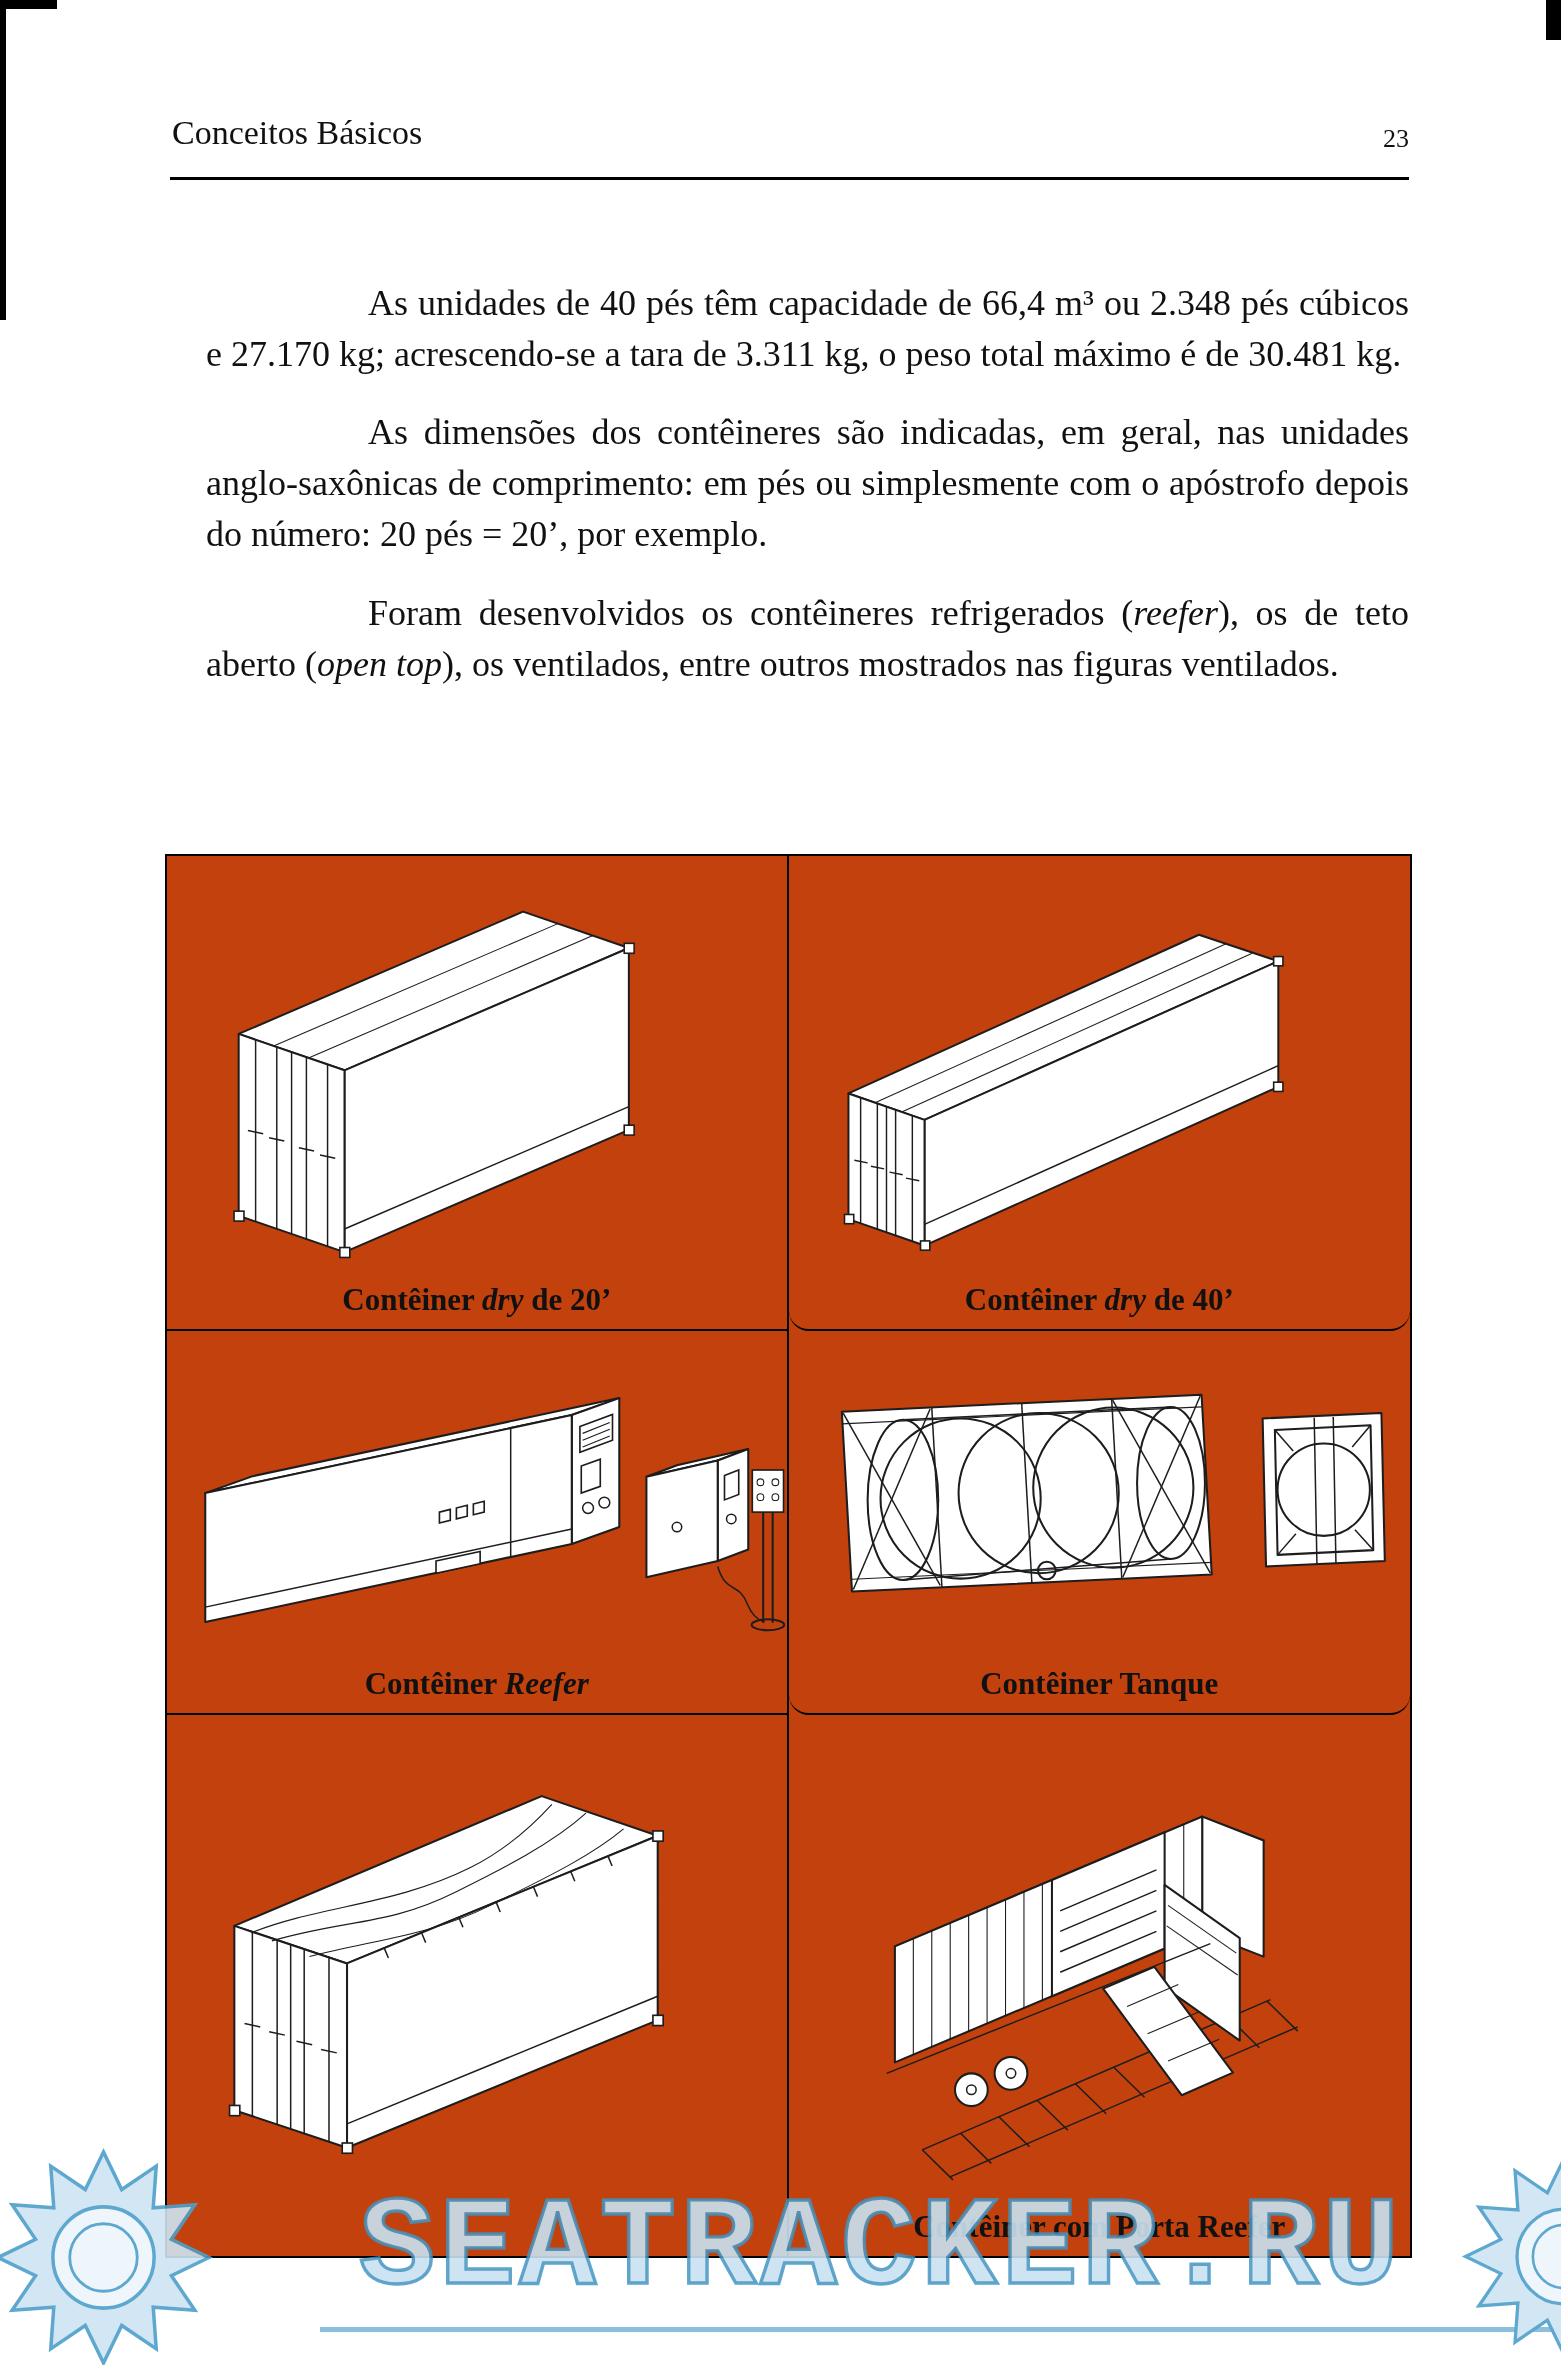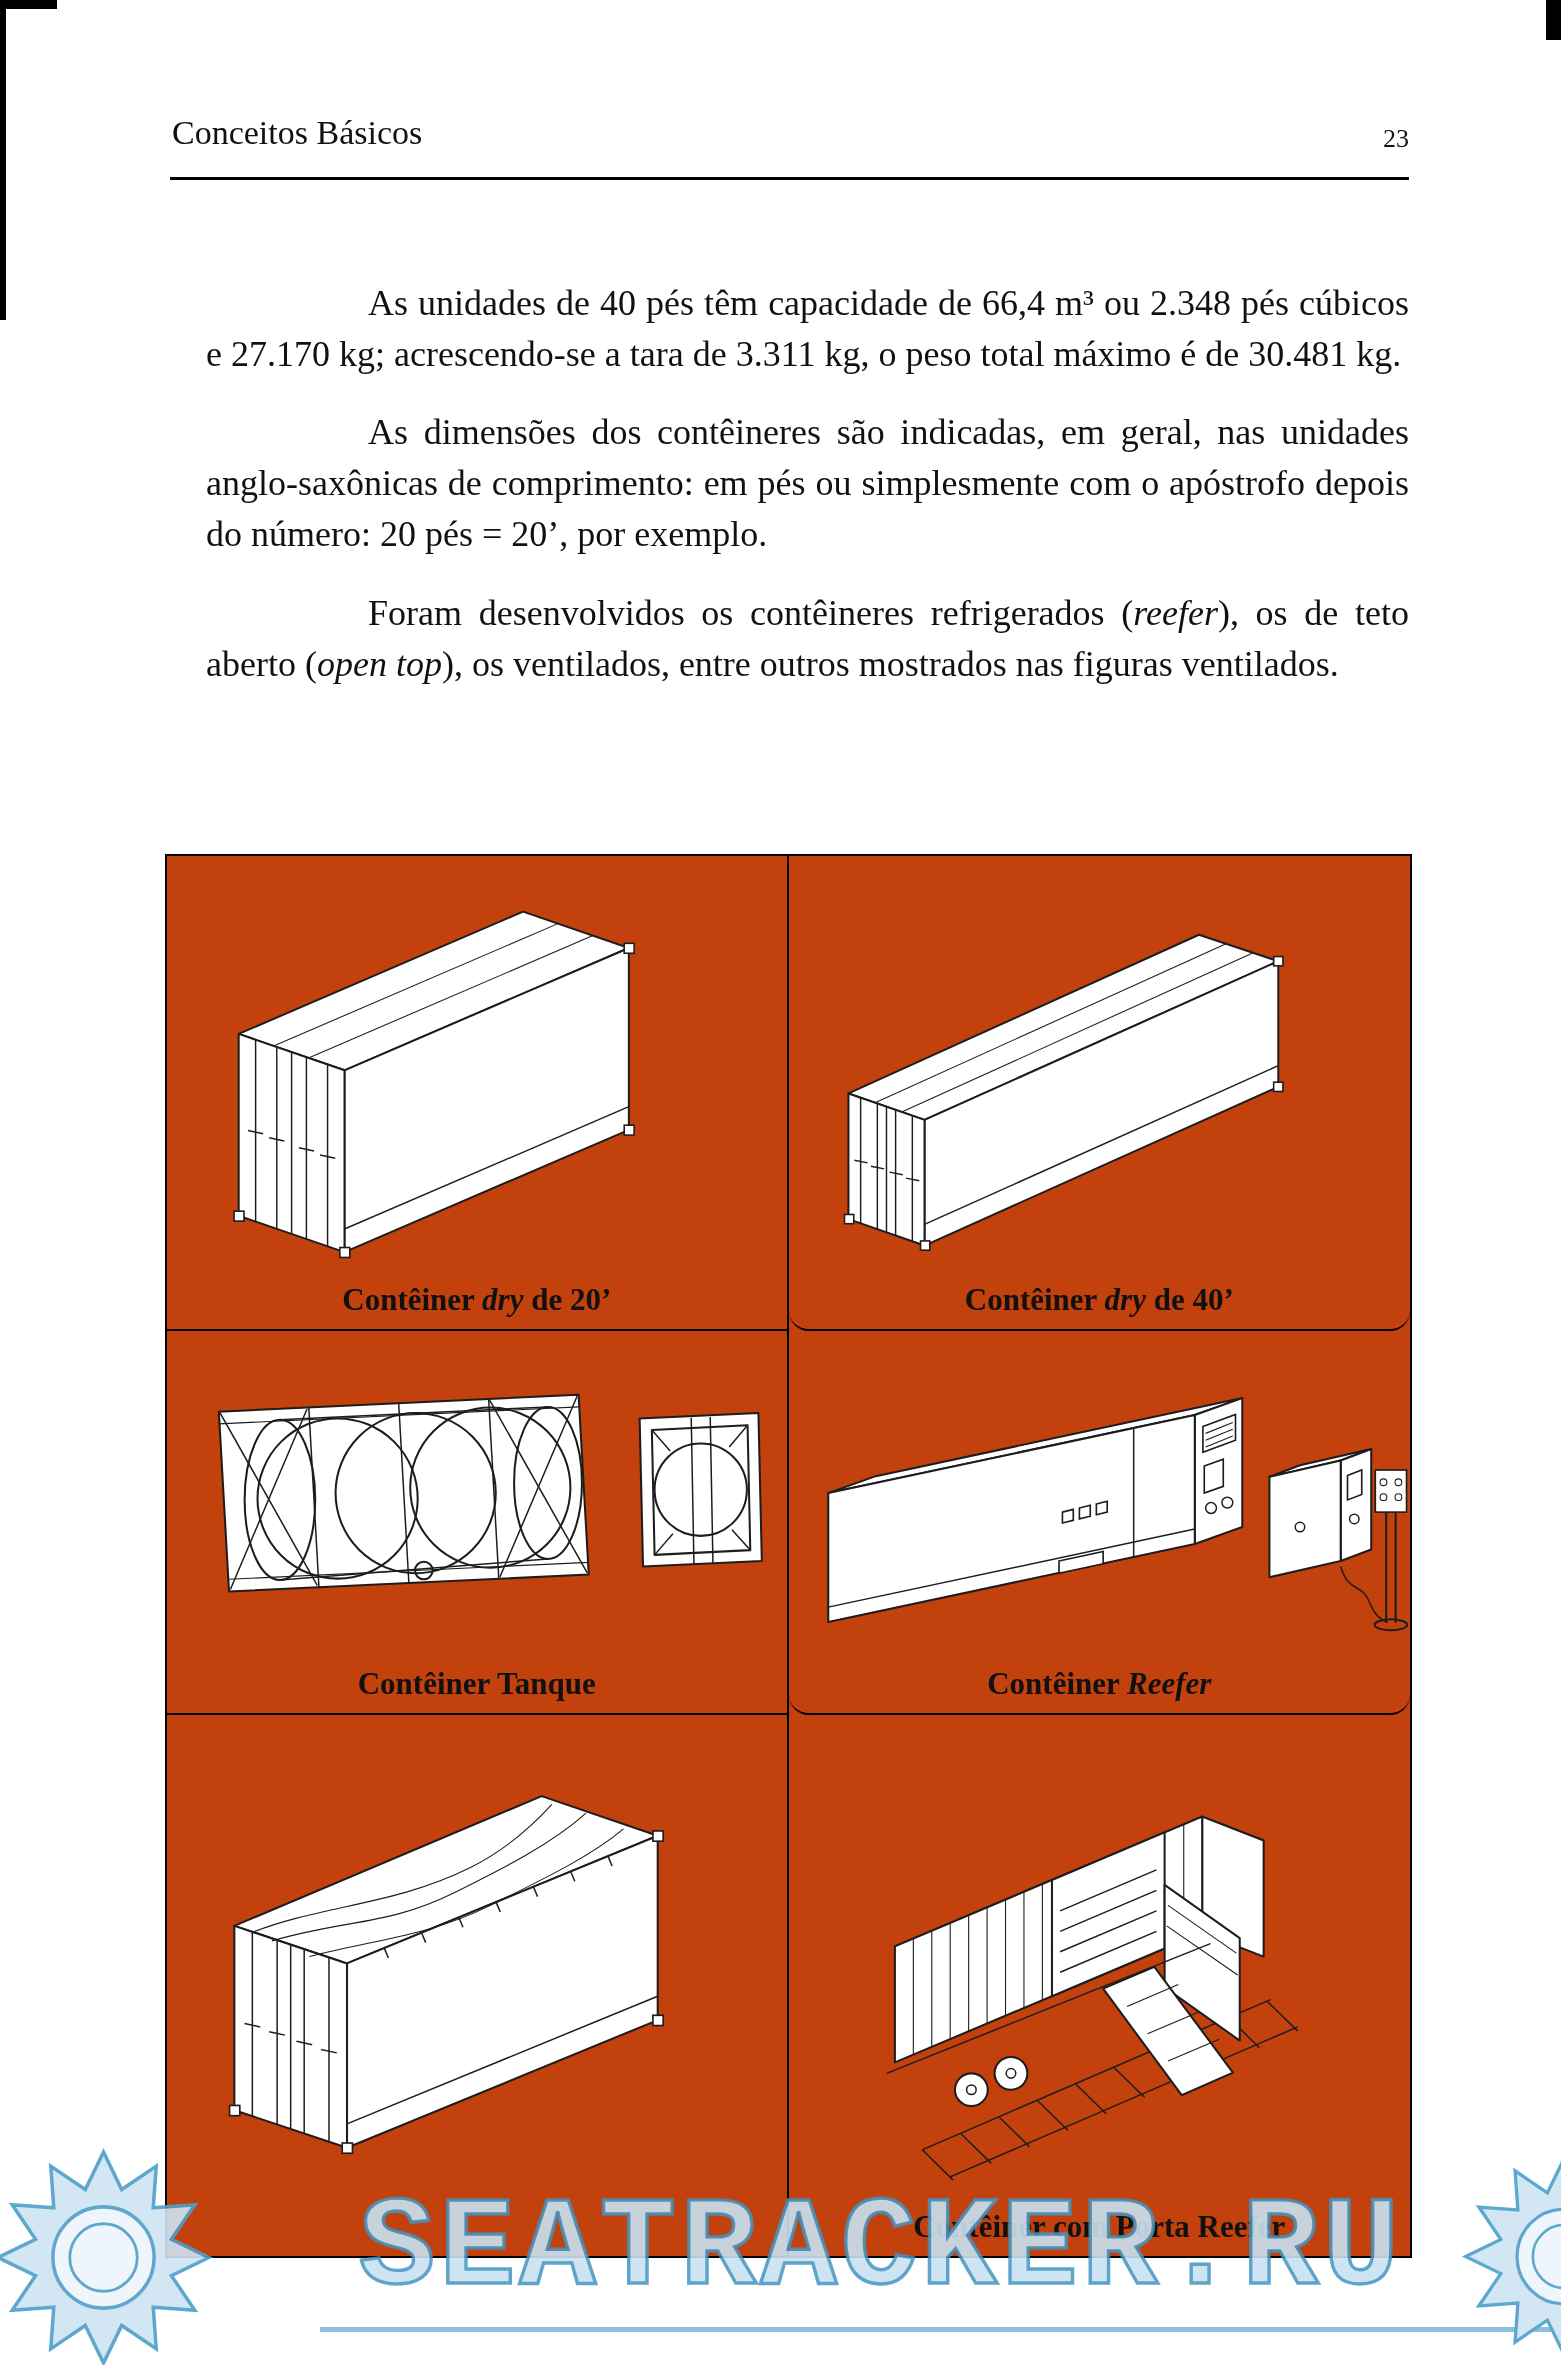--- a/index.html
+++ b/index.html
@@ -133,55 +133,20 @@
         <line class="med" x1="104" y1="460" x2="124" y2="464"></line>
         <line class="med" x1="132" y1="469" x2="152" y2="473"></line>
         <line class="med" x1="157" y1="478" x2="177" y2="482"></line>
         <rect class="fit" x="64" y="533" width="14" height="14"></rect>
         <rect class="fit" x="179" y="573" width="14" height="14"></rect>
         <rect class="fit" x="713" y="333" width="14" height="14"></rect>
         <rect class="fit" x="713" y="143" width="14" height="14"></rect>
       </svg>
     </div>
     <figcaption class="figure-caption"><span>Contêiner </span><i>dry</i><span> de 40’</span></figcaption>
-  </figure>
-
-  <figure class="figure-cell">
-    <div class="figure-art">
-      <svg viewBox="0 0 900 470" preserveAspectRatio="xMidYMid meet">
-        <polygon class="fc" points="70,110 600,85 615,350 85,375"></polygon>
-        <line class="thin" x1="70" y1="128" x2="600" y2="103"></line>
-        <line class="thin" x1="85" y1="357" x2="615" y2="332"></line>
-        <ellipse class="ln" cx="160" cy="240" rx="52" ry="118"></ellipse>
-        <circle class="ln" cx="245" cy="238" r="118"></circle>
-        <circle class="ln" cx="360" cy="230" r="118"></circle>
-        <circle class="ln" cx="470" cy="222" r="118"></circle>
-        <ellipse class="ln" cx="555" cy="215" rx="50" ry="112"></ellipse>
-        <line class="med" x1="160" y1="122" x2="555" y2="103"></line>
-        <line class="med" x1="160" y1="358" x2="555" y2="327"></line>
-        <line class="med" x1="202.5" y1="103.7" x2="217.5" y2="368.7"></line>
-        <line class="med" x1="335" y1="97.5" x2="350" y2="362.5"></line>
-        <line class="med" x1="467.5" y1="91.2" x2="482.5" y2="356.2"></line>
-        <line class="med" x1="72" y1="112" x2="215" y2="366"></line>
-        <line class="med" x1="200" y1="106" x2="87" y2="372"></line>
-        <line class="med" x1="469" y1="93" x2="613" y2="348"></line>
-        <line class="med" x1="598" y1="87" x2="484" y2="354"></line>
-        <circle class="ln" cx="372" cy="344" r="13"></circle>
-        <polygon class="fc" points="690,120 865,112 870,330 695,338"></polygon>
-        <polygon class="ln" points="708,137 849,130 853,314 712,321"></polygon>
-        <circle class="ln" cx="780" cy="225" r="68"></circle>
-        <line class="med" x1="766" y1="119" x2="770" y2="335"></line>
-        <line class="med" x1="794" y1="118" x2="798" y2="334"></line>
-        <line class="med" x1="708" y1="137" x2="735" y2="168"></line>
-        <line class="med" x1="849" y1="130" x2="822" y2="162"></line>
-        <line class="med" x1="712" y1="321" x2="739" y2="290"></line>
-        <line class="med" x1="853" y1="314" x2="826" y2="284"></line>
-      </svg>
-    </div>
-    <figcaption class="figure-caption"><span>Contêiner Tanque</span></figcaption>
   </figure>
 
   <figure class="figure-cell">
     <div class="figure-art">
       <svg viewBox="0 0 900 470" preserveAspectRatio="xMidYMid meet">
         <polygon class="fc" points="50,230 120,205 660,90 590,115"></polygon>
         <polygon class="fc" points="590,115 660,90 660,280 590,305"></polygon>
         <polygon class="fc" points="50,230 590,115 590,305 50,420"></polygon>
         <line class="med" x1="50" y1="398" x2="590" y2="283"></line>
         <line class="med" x1="500" y1="134" x2="500" y2="324"></line>
@@ -207,20 +172,55 @@
         <rect class="fit" x="856" y="196" width="46" height="62"></rect>
         <circle class="thin" cx="868" cy="214" r="5"></circle>
         <circle class="thin" cx="890" cy="214" r="5"></circle>
         <circle class="thin" cx="868" cy="236" r="5"></circle>
         <circle class="thin" cx="890" cy="236" r="5"></circle>
         <ellipse class="ln" cx="879" cy="424" rx="24" ry="8"></ellipse>
         <path class="med" d="M805,338 C 818,380 835,360 848,392 C 856,412 866,418 874,420"></path>
       </svg>
     </div>
     <figcaption class="figure-caption"><span>Contêiner </span><i>Reefer</i></figcaption>
+  </figure>
+
+  <figure class="figure-cell">
+    <div class="figure-art">
+      <svg viewBox="0 0 900 470" preserveAspectRatio="xMidYMid meet">
+        <polygon class="fc" points="70,110 600,85 615,350 85,375"></polygon>
+        <line class="thin" x1="70" y1="128" x2="600" y2="103"></line>
+        <line class="thin" x1="85" y1="357" x2="615" y2="332"></line>
+        <ellipse class="ln" cx="160" cy="240" rx="52" ry="118"></ellipse>
+        <circle class="ln" cx="245" cy="238" r="118"></circle>
+        <circle class="ln" cx="360" cy="230" r="118"></circle>
+        <circle class="ln" cx="470" cy="222" r="118"></circle>
+        <ellipse class="ln" cx="555" cy="215" rx="50" ry="112"></ellipse>
+        <line class="med" x1="160" y1="122" x2="555" y2="103"></line>
+        <line class="med" x1="160" y1="358" x2="555" y2="327"></line>
+        <line class="med" x1="202.5" y1="103.7" x2="217.5" y2="368.7"></line>
+        <line class="med" x1="335" y1="97.5" x2="350" y2="362.5"></line>
+        <line class="med" x1="467.5" y1="91.2" x2="482.5" y2="356.2"></line>
+        <line class="med" x1="72" y1="112" x2="215" y2="366"></line>
+        <line class="med" x1="200" y1="106" x2="87" y2="372"></line>
+        <line class="med" x1="469" y1="93" x2="613" y2="348"></line>
+        <line class="med" x1="598" y1="87" x2="484" y2="354"></line>
+        <circle class="ln" cx="372" cy="344" r="13"></circle>
+        <polygon class="fc" points="690,120 865,112 870,330 695,338"></polygon>
+        <polygon class="ln" points="708,137 849,130 853,314 712,321"></polygon>
+        <circle class="ln" cx="780" cy="225" r="68"></circle>
+        <line class="med" x1="766" y1="119" x2="770" y2="335"></line>
+        <line class="med" x1="794" y1="118" x2="798" y2="334"></line>
+        <line class="med" x1="708" y1="137" x2="735" y2="168"></line>
+        <line class="med" x1="849" y1="130" x2="822" y2="162"></line>
+        <line class="med" x1="712" y1="321" x2="739" y2="290"></line>
+        <line class="med" x1="853" y1="314" x2="826" y2="284"></line>
+      </svg>
+    </div>
+    <figcaption class="figure-caption"><span>Contêiner Tanque</span></figcaption>
   </figure>
 
   <figure class="figure-cell">
     <div class="figure-art">
       <svg viewBox="0 0 900 700" preserveAspectRatio="xMidYMid meet">
         <polygon class="fc" points="95,300 545,110 715,168 260,355"></polygon>
         <polygon class="fc" points="260,355 715,168 715,438 260,625"></polygon>
         <polygon class="fc" points="95,300 260,355 260,625 95,570"></polygon>
         <path class="thin" d="M150,322 C 260,290 320,300 420,250 C 490,215 560,180 610,135"></path>
         <path class="thin" d="M205,345 C 300,320 380,315 470,270 C 540,235 615,200 665,158"></path>

